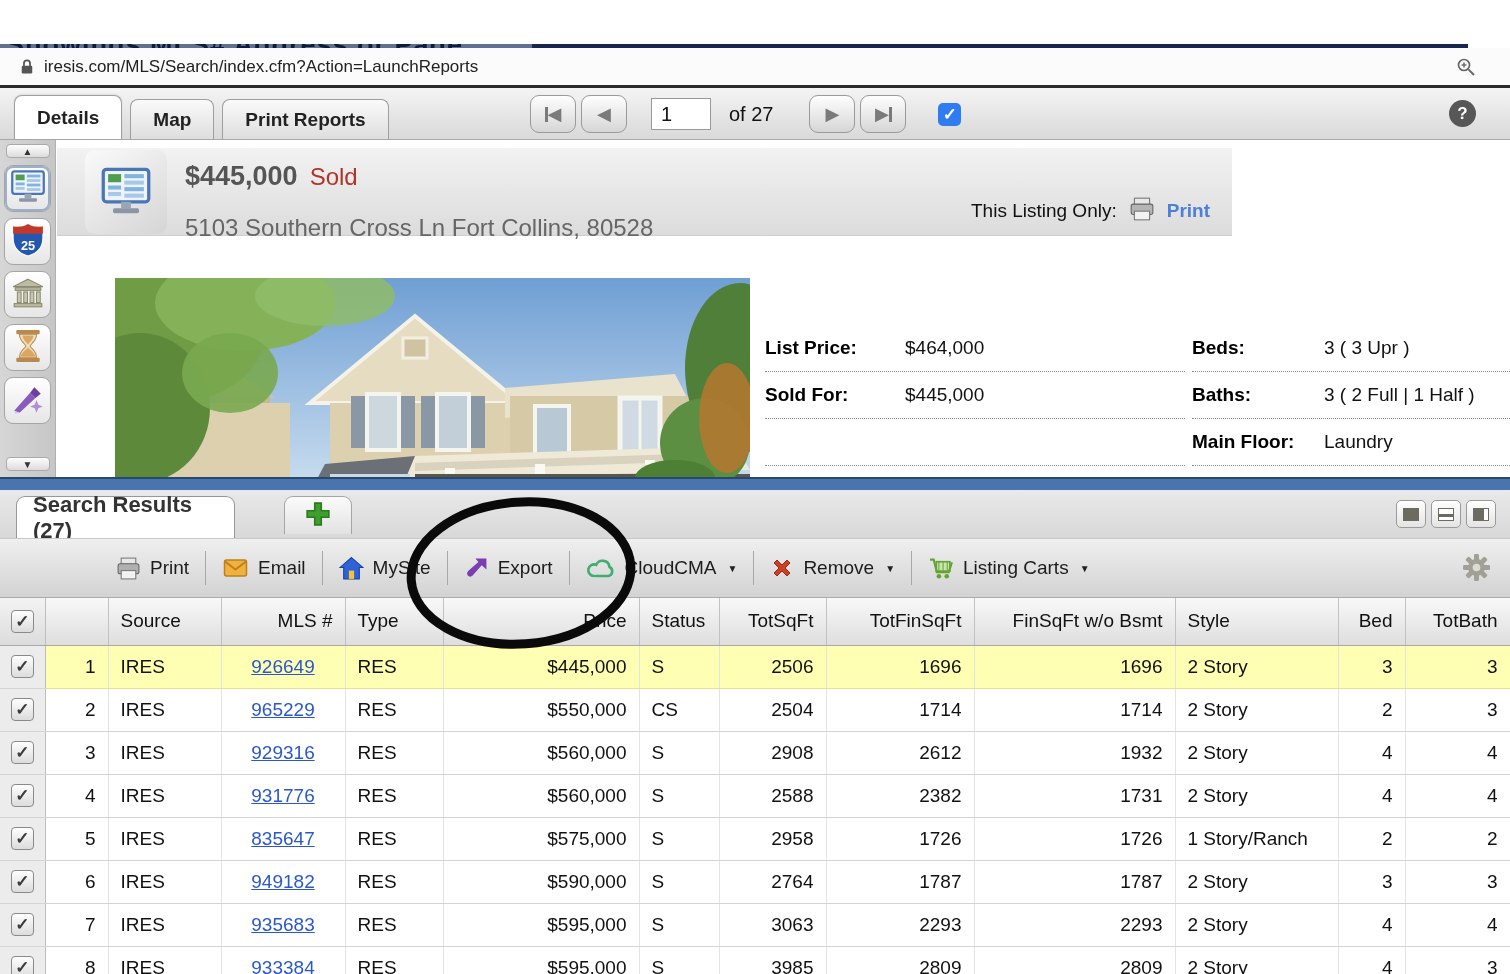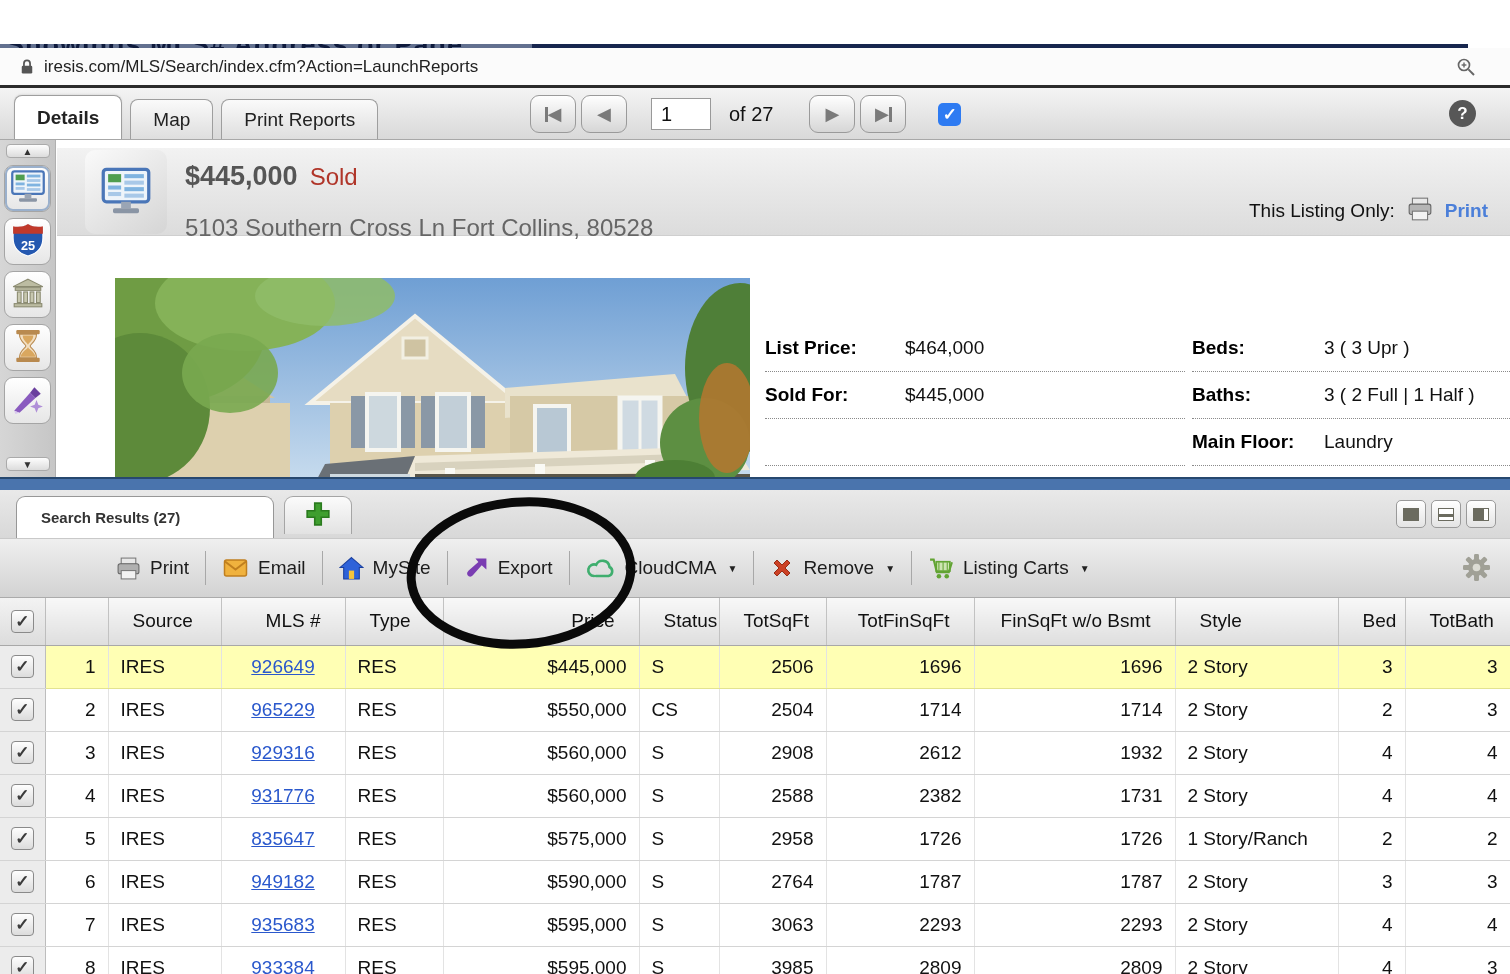--- a/index.html
+++ b/index.html
@@ -27,21 +27,21 @@
   .urlbar .lock { margin-right:10px; display:flex; }
   .urlbar .url { font-size:17px; color:#222; flex:1; }
   .urlbar .mag { margin-right:14px; display:flex; }
 
   
   .navbar { position:absolute; left:0; top:88px; width:1510px; height:52px;
     background:linear-gradient(#f4f4f4,#d9d9d9); border-bottom:1px solid #a8a8a8; }
   .det-tabs { position:absolute; left:14px; bottom:0; display:flex; gap:8px; align-items:flex-end; }
   .dtab { height:40px; padding:0 22px; display:flex; align-items:center; font-size:19px; color:#222;
     background:linear-gradient(#fafafa,#dedede); border:1px solid #9e9e9e; border-bottom:none;
-    border-radius:8px 8px 0 0; }
+    border-radius:8px 8px 0 0;font-weight:bold; }
   .dtab.active { background:#fff; font-weight:bold; height:44px; box-shadow:0 -1px 2px rgba(0,0,0,.08); }
   .pager { position:absolute; left:530px; top:7px; display:flex; align-items:center; gap:10px; }
   .pbtn { width:46px; height:38px; background:linear-gradient(#fefefe,#d6d6d6); border:1px solid #9a9a9a;
     border-radius:9px; display:flex; align-items:center; justify-content:center; color:#7a7a7a; font-size:17px; }
   .pbtn .bar { width:3px; height:15px; background:#7a7a7a; }
   .pbtn .tri { font-size:18px; line-height:1; color:#7a7a7a; }
   .pgroup { display:flex; gap:5px; }
   .page-input { width:60px; height:32px; border:1px solid #999; font-size:20px; padding-left:9px; color:#111; margin-left:14px; }
   .of-label { font-size:20px; color:#111; margin:0 26px 0 8px; }
   .nav-check { width:23px; height:23px; background:#2e7bf2; border-radius:5px; margin-left:22px;
@@ -54,21 +54,21 @@
   .side-rail { position:absolute; left:0; top:0; width:56px; height:337px;
     background:linear-gradient(90deg,#d6d6d6,#c6c6c6); border-right:1px solid #b0b0b0;
     display:flex; flex-direction:column; align-items:center; padding:2px 0; }
   .rail-arrow { width:44px; height:14px; background:linear-gradient(#fdfdfd,#dcdcdc); border:1px solid #aaa;
     border-radius:4px; display:flex; align-items:center; justify-content:center; font-size:10px; color:#333; margin:2px 0 4px; }
   .rail-btn { width:47px; height:47px; background:linear-gradient(#ffffff,#e6e6e6); border:1px solid #a5a5a5;
     border-radius:9px; display:flex; align-items:center; justify-content:center; margin:3px 0; }
   .rail-btn.selected { box-shadow:inset 0 0 0 2px #9ab0cc; }
   .rail-spacer { flex:1; }
 
-  .listing-band { position:absolute; left:57px; top:8px; width:1453px; height:88px;
+  .listing-band { position:absolute; left:57px; top:8px; width:1175px; height:88px;
     background:linear-gradient(#f2f2f2,#dcdcdc); border-bottom:1px solid #cfcfcf; }
   .band-iconplate { position:absolute; left:28px; top:2px; width:82px; height:84px;
     background:linear-gradient(145deg,#fafafa,#d5d5d5); border-radius:10px; display:flex; align-items:center; justify-content:center; }
   .band-price-line { position:absolute; left:128px; top:13px; font-size:27px; font-weight:bold; color:#555; }
   .band-price-line .sold { font-weight:normal; font-size:24px; color:#b03529; margin-left:12px; }
   .band-address { position:absolute; left:128px; top:50px; font-size:24px; color:#666;margin-top:16px; }
   .listing-only { position:absolute; right:22px; top:48px; display:flex; align-items:center; gap:12px; }
   .listing-only .lo-label { font-size:19px; color:#111; }
   .listing-only .lo-print { font-size:19px; font-weight:bold; color:#4b7fd9; }
 
@@ -83,23 +83,23 @@
   .flabel { font-weight:bold; font-size:19px; color:#000; width:140px; flex:none; }
   .fields-right .flabel { width:132px; }
   .fvalue { font-size:19px; color:#111; }
   .fvalue.red { color:#b5352a; }
 
   
   .blue-divider { position:absolute; left:0; top:477px; width:1510px; height:13px; background:#4a74ad; border-top:2px solid #27486f; }
 
   
   .results-tabs { position:absolute; left:0; top:490px; width:1510px; height:48px; background:linear-gradient(#e9e9e9,#d8d8d8); }
-  .sr-tab { position:absolute; left:16px; bottom:0; width:258px; height:42px; background:#fff;
+  .sr-tab { position:absolute; left:16px; bottom:0; width:219px; height:42px; background:#fff;
     border:1px solid #979797; border-bottom:none; border-radius:9px 9px 0 0;
-    display:flex; align-items:center; padding-left:24px; font-size:15px; font-weight:bold; color:#333; }
+    display:flex; align-items:center; padding-left:16px; font-size:22px; font-weight:bold; color:#333; }
   .plus-tab { position:absolute; left:284px; bottom:4px; width:68px; height:38px;
     background:linear-gradient(#fbfbfb,#e2e2e2); border:1px solid #a5a5a5; border-bottom:none;
     border-radius:9px 9px 0 0; display:flex; align-items:center; justify-content:center; }
   .layout-btns { position:absolute; right:14px; top:10px; display:flex; gap:5px; }
   .lay-btn { width:30px; height:28px; background:linear-gradient(#ffffff,#e4e4e4); border:1px solid #9a9a9a;
     border-radius:5px; display:flex; align-items:center; justify-content:center; }
   .lay-glyph { width:16px; height:13px; border:1px solid #6b6b5f; }
   .lay-glyph.full { background:#6b6b5f; }
   .lay-glyph.split { background:#fff; position:relative; }
   .lay-glyph.split:after { content:""; position:absolute; left:0; right:0; top:5px; height:3px; background:#6b6b5f; }
@@ -111,21 +111,21 @@
   .tb-items { position:absolute; left:100px; top:0; height:58px; display:flex; align-items:center; }
   .tb-item { display:flex; align-items:center; gap:9px; padding:0 16px; font-size:19px; color:#1c1c1c; }
   .tb-sep { width:1px; height:34px; background:#a8a8a8; }
   .tb-caret { font-size:10px; color:#222; margin-left:2px; }
   .tb-gear { position:absolute; right:20px; top:15px; }
 
   
   .table-wrap { position:absolute; left:0; top:598px; width:1510px; height:376px; overflow:hidden; }
   table.results { border-collapse:collapse; table-layout:fixed; width:1510px; }
   .results th { height:47px; background:linear-gradient(#f8f8f8,#dedede); font-size:19px; font-weight:normal; color:#111;
-    border-right:1px solid #c2c2c2; border-bottom:1px solid #a8a8a8; padding:0 24px; }
+    border-right:1px solid #c2c2c2; border-bottom:1px solid #a8a8a8; padding:0 12px; }
   .results td { height:43px; font-size:19px; color:#111; border-right:1px solid #e3e3e3; border-bottom:1px solid #d4d4d4; padding:0 12px; background:#fff; }
   .results .col-check { background:#ececec !important; border-right:1px solid #bdbdbd; text-align:center; padding:0; }
   .results th.col-check { background:linear-gradient(#f3f3f3,#dcdcdc) !important; }
   .al { text-align:left; } .ar { text-align:right; } .ac { text-align:center; }
   .results tr.highlight td:not(.col-check) { background:#ffffb4; border-bottom:1px solid #e3e390; }
   .mls-link { color:#2a58cc; text-decoration:underline; }
   .mac-check { width:23px; height:23px; margin:0 auto; background:linear-gradient(#fefefe,#dcdcdc);
     border:1.5px solid #8a8a8a; border-radius:4px; display:flex; align-items:center; justify-content:center;
     font-size:17px; font-weight:bold; color:#3c3c3c; }
 

